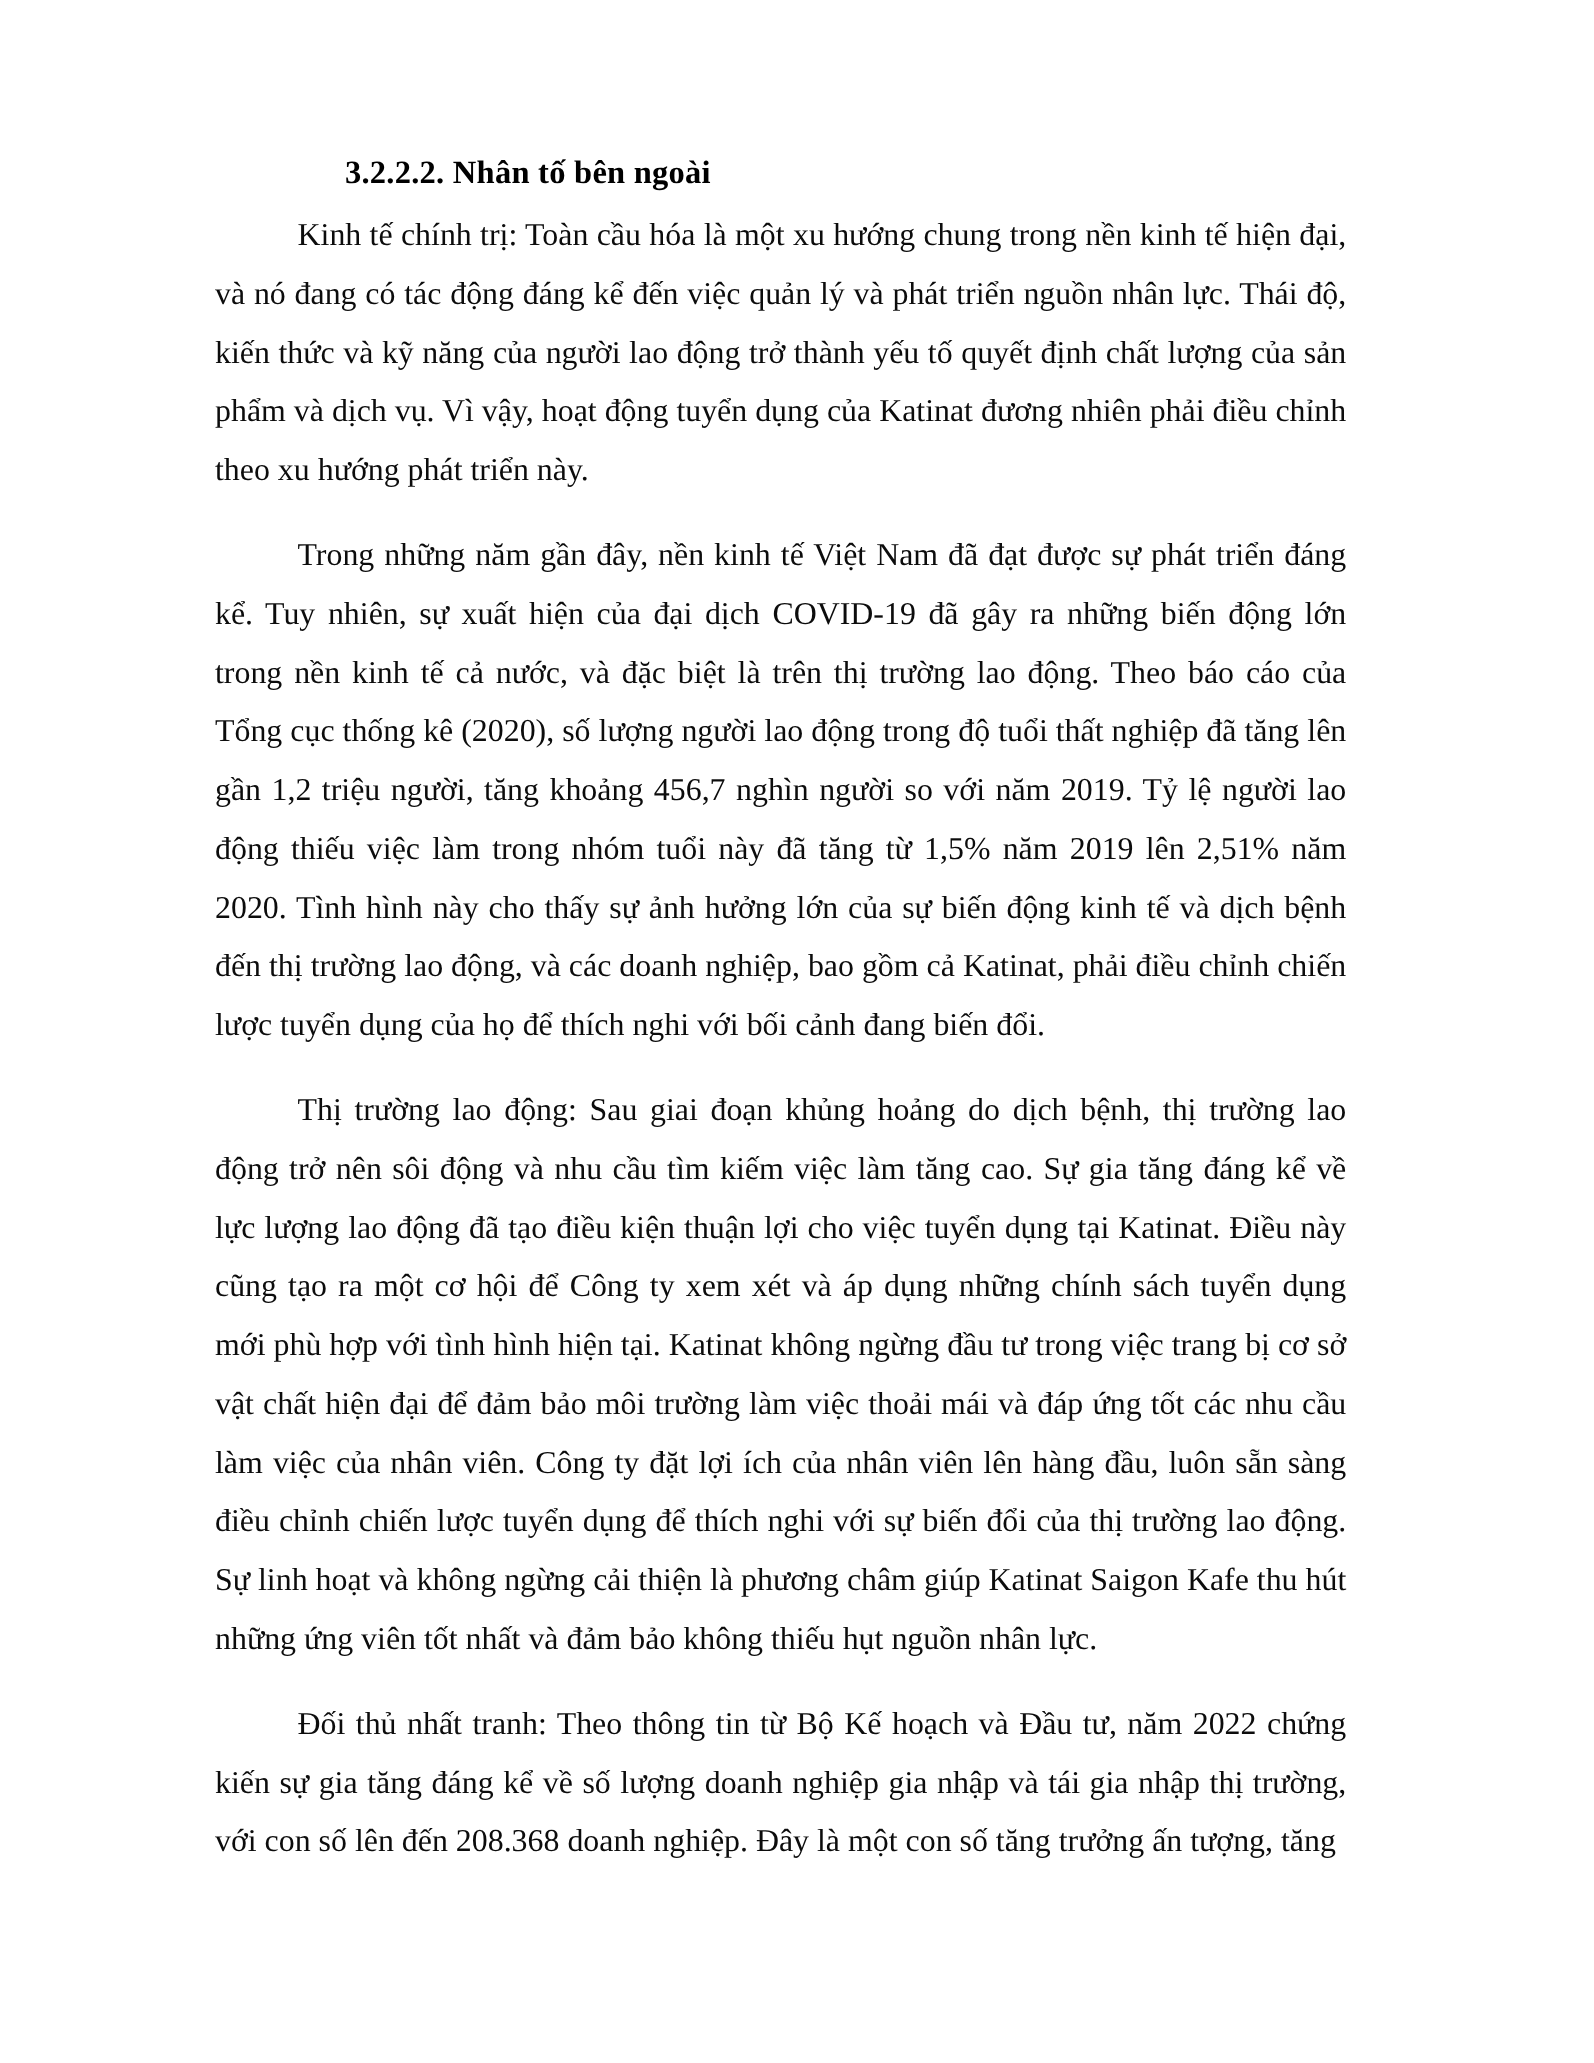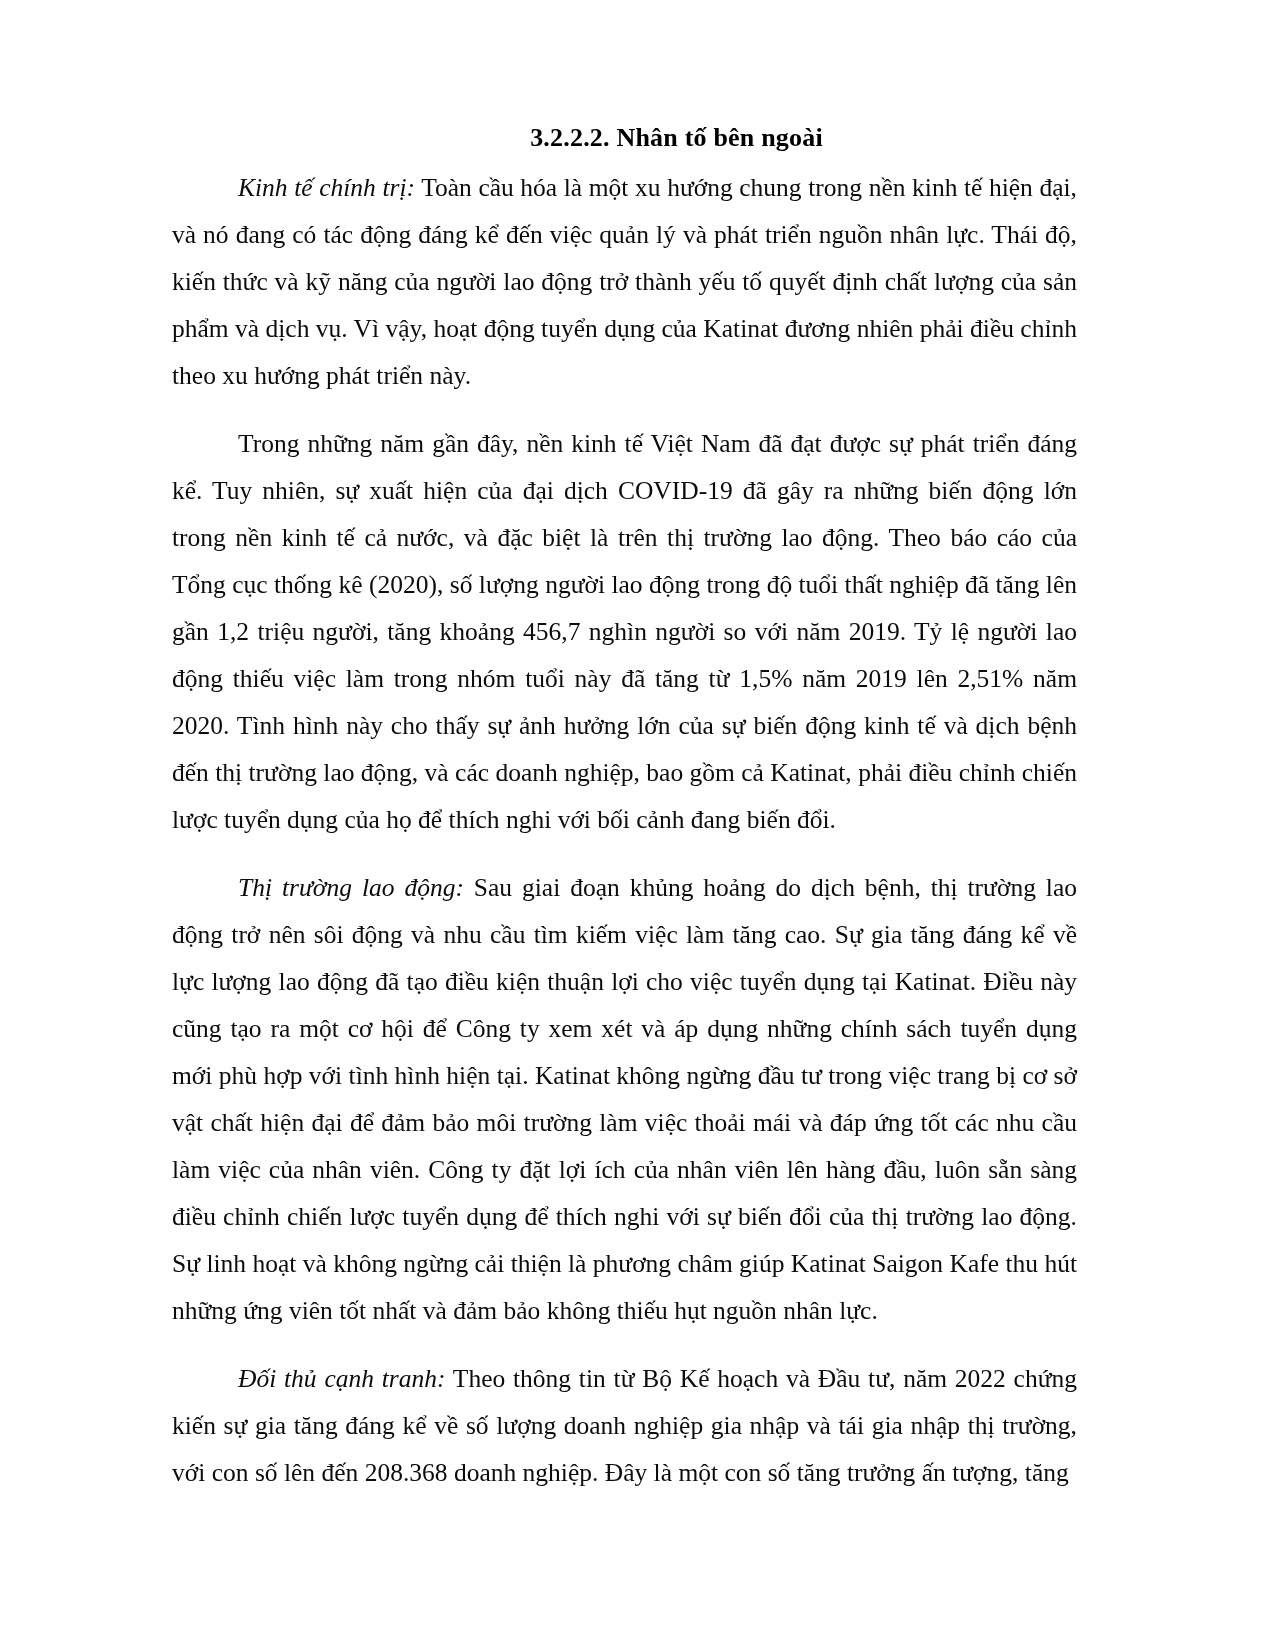--- a/index.html
+++ b/index.html
@@ -23,39 +23,37 @@
   }
   .heading {
     font-family: "Liberation Serif", "DejaVu Serif", serif;
     font-size: 26px;
     font-weight: bold;
     color: #000000;
     margin: 0 0 6px 0;
     padding-left: 104px;
     line-height: 1.55;
     letter-spacing: 0.2px;
-    text-align: center;
   }
   p.body-para {
     font-family: "Liberation Serif", "DejaVu Serif", serif;
     font-size: 25.5px;
     color: #0c0c0c;
     line-height: 47px;
     text-align: justify;
     text-justify: inter-word;
     margin: 0;
     text-indent: 66px;
     -webkit-hyphens: none;
     hyphens: none;
   }
   p.gap-before {
     margin-top: 21px;
   }
   .lead-italic {
-    font-style: italic;
   }
   .page-number {
     position: absolute;
     left: 0;
     right: 0;
     top: 1478px;
     text-align: center;
     font-family: "Liberation Serif", "DejaVu Serif", serif;
     font-size: 24px;
     color: #0c0c0c;
@@ -76,19 +74,19 @@
 
     <p class="body-para gap-before">
       <span>Trong những năm gần đây, nền kinh tế Việt Nam đã đạt được sự phát triển đáng kể. Tuy nhiên, sự xuất hiện của đại dịch COVID-19 đã gây ra những biến động lớn trong nền kinh tế cả nước, và đặc biệt là trên thị trường lao động. Theo báo cáo của Tổng cục thống kê (2020), số lượng người lao động trong độ tuổi thất nghiệp đã tăng lên gần 1,2 triệu người, tăng khoảng 456,7 nghìn người so với năm 2019. Tỷ lệ người lao động thiếu việc làm trong nhóm tuổi này đã tăng từ 1,5% năm 2019 lên 2,51% năm 2020. Tình hình này cho thấy sự ảnh hưởng lớn của sự biến động kinh tế và dịch bệnh đến thị trường lao động, và các doanh nghiệp, bao gồm cả Katinat, phải điều chỉnh chiến lược tuyển dụng của họ để thích nghi với bối cảnh đang biến đổi.</span>
     </p>
 
     <p class="body-para gap-before">
       <span class="lead-italic">Thị trường lao động:</span><span> Sau giai đoạn khủng hoảng do dịch bệnh, thị trường lao động trở nên sôi động và nhu cầu tìm kiếm việc làm tăng cao. Sự gia tăng đáng kể về lực lượng lao động đã tạo điều kiện thuận lợi cho việc tuyển dụng tại Katinat. Điều này cũng tạo ra một cơ hội để Công ty xem xét và áp dụng những chính sách tuyển dụng mới phù hợp với tình hình hiện tại. Katinat không ngừng đầu tư trong việc trang bị cơ sở vật chất hiện đại để đảm bảo môi trường làm việc thoải mái và đáp ứng tốt các nhu cầu làm việc của nhân viên. Công ty đặt lợi ích của nhân viên lên hàng đầu, luôn sẵn sàng điều chỉnh chiến lược tuyển dụng để thích nghi với sự biến đổi của thị trường lao động. Sự linh hoạt và không ngừng cải thiện là phương châm giúp Katinat Saigon Kafe thu hút những ứng viên tốt nhất và đảm bảo không thiếu hụt nguồn nhân lực.</span>
     </p>
 
     <p class="body-para gap-before">
-      <span class="lead-italic">Đối thủ cạnh tranh:</span><span> Theo thông tin từ Bộ Kế hoạch và Đầu tư, năm 2022 chứng kiến sự gia tăng đáng kể về số lượng doanh nghiệp gia nhập và tái gia nhập thị trường, với con số lên đến 208.368 doanh nghiệp. Đây là một con số tăng trưởng ấn tượng, tăng</span>
+      <span class="lead-italic">Đối thủ nhất tranh:</span><span> Theo thông tin từ Bộ Kế hoạch và Đầu tư, năm 2022 chứng kiến sự gia tăng đáng kể về số lượng doanh nghiệp gia nhập và tái gia nhập thị trường, với con số lên đến 208.368 doanh nghiệp. Đây là một con số tăng trưởng ấn tượng, tăng</span>
     </p>
 
   </div>
 
 
 </div>
 
 </body></html>

